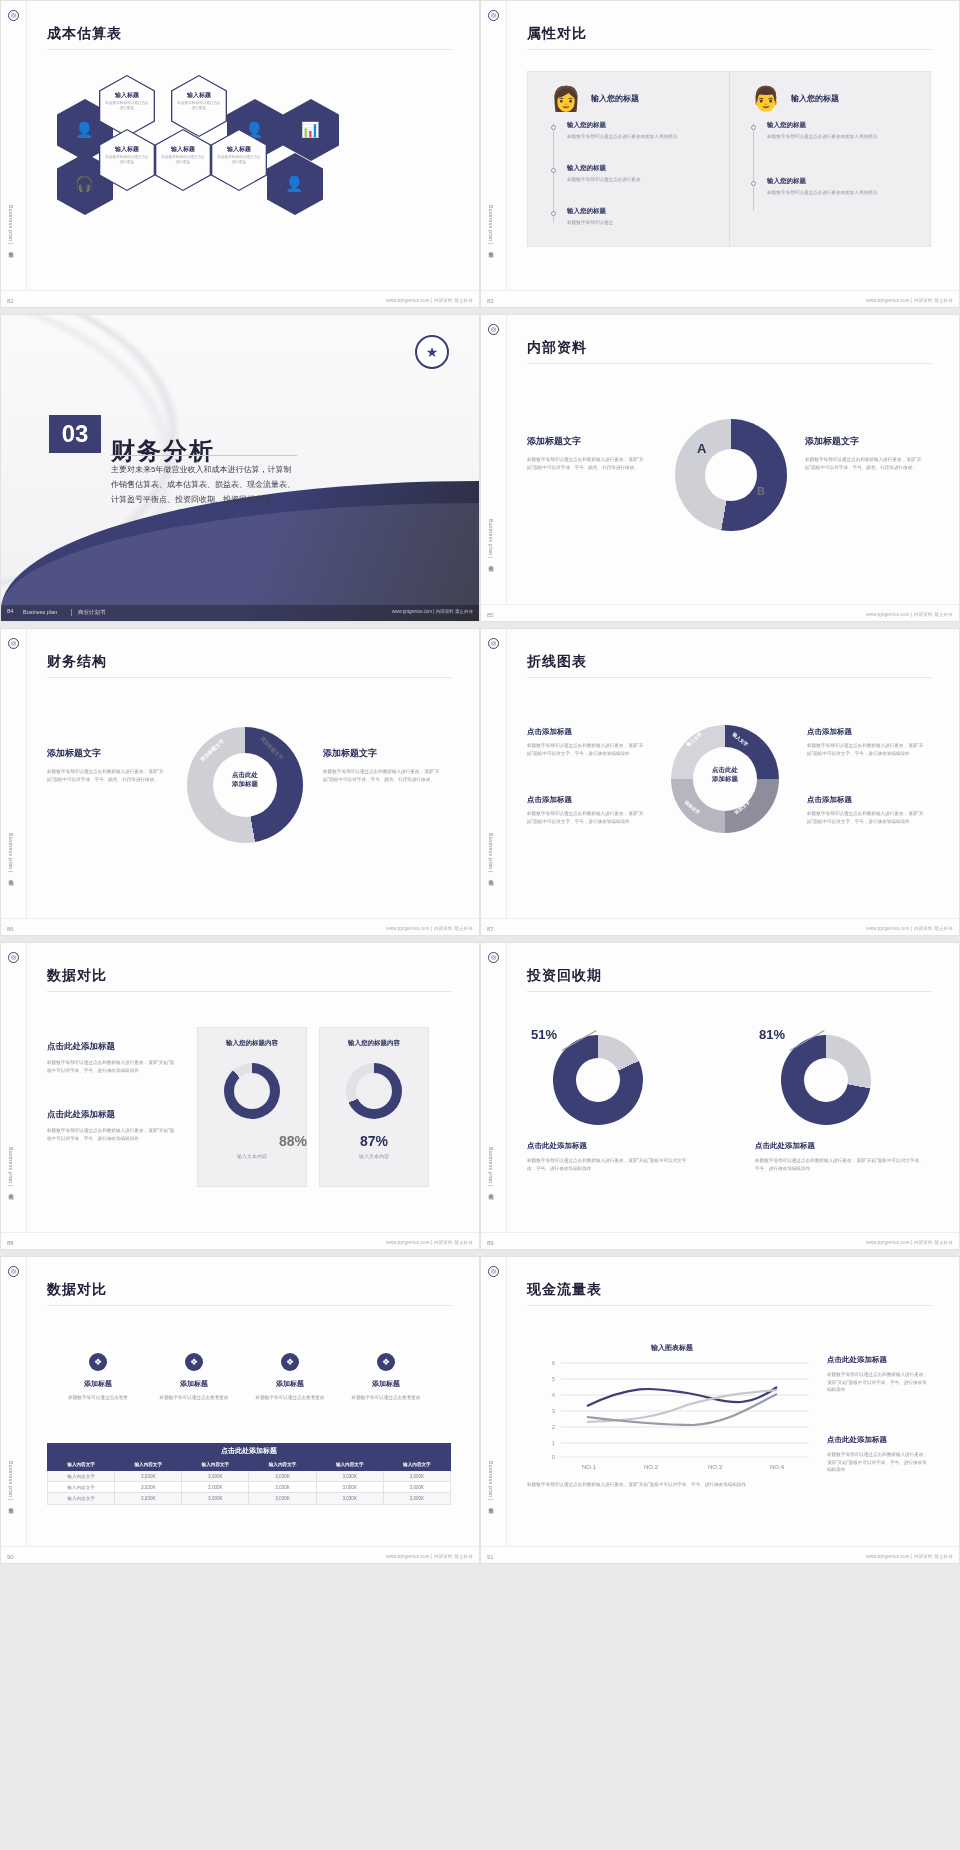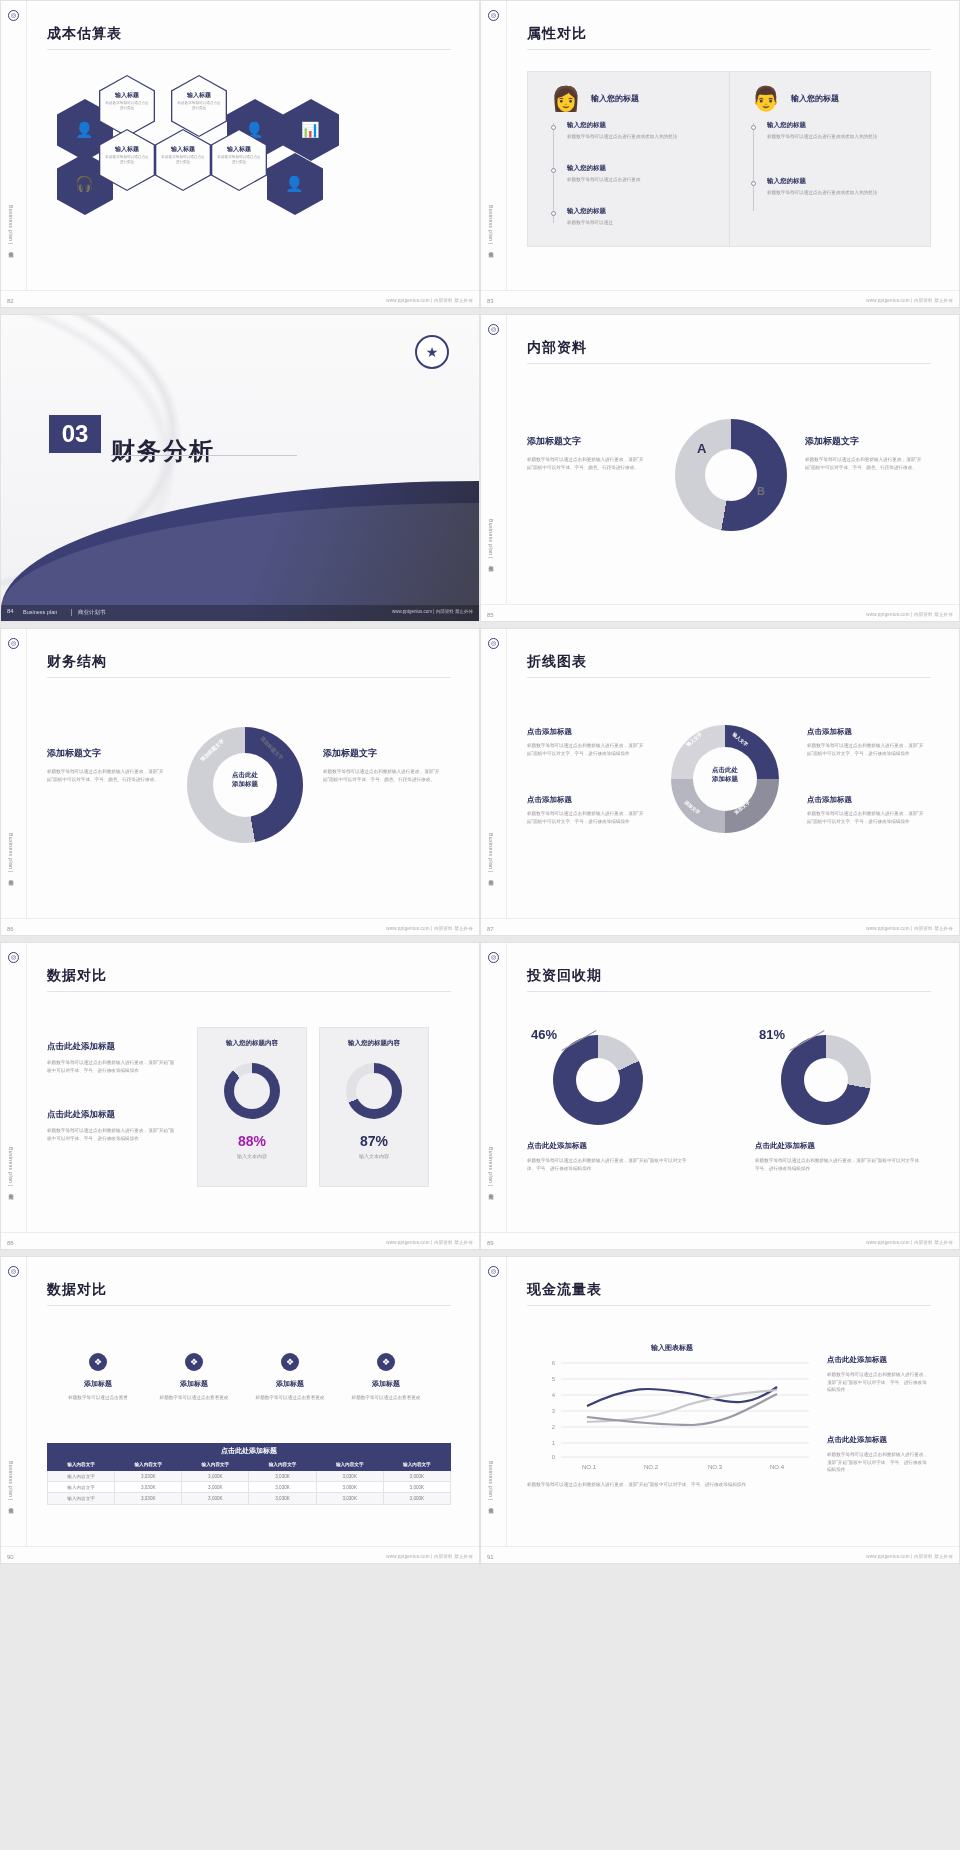--- a/index.html
+++ b/index.html
@@ -317,20 +317,21 @@
 
   <div class="slide cover">
     <div class="cover-sweep"></div>
     <div class="wave"></div>
     <div class="wave2"></div>
     <div class="emblem">★</div>
 
     <div class="num-badge">03</div>
     <div class="cover-title">财务分析</div>
     <div class="cover-rule"></div>
+    <div class="cover-body">主要对未来5年做营业收入和成本进行估算，计算制作销售估算表、成本估算表、损益表、现金流量表、计算盈亏平衡点、投资回收期、投资回报率等。</div>
 
     <div class="cover-bar">
       <div style="position:absolute; left:6px; top:3px; font-size:6px;">84</div>
       <div style="position:absolute; left:22px; top:3.5px; font-size:5.5px;">Business plan</div>
       <div style="position:absolute; left:70px; top:3.5px; font-size:5.5px; border-left:1px solid #8d8da0; padding-left:6px;">商业计划书</div>
       <div style="position:absolute; right:6px; top:4px; font-size:4.5px; color:#c3c3d2;">www.pptgenius.com | 内部资料 禁止外传</div>
     </div>
   </div>
 
   <div class="slide">
@@ -454,21 +455,21 @@
       <div style="font-size:8.5px; font-weight:bold; color:#2b2f5c;">点击此处添加标题</div>
       <div class="body-txt" style="margin-top:6px;">标题数字等都可以通过点击和重新输入进行更改，顶部"开始"面板中可以对字体、字号、进行修改等编辑操作</div>
     </div>
 
     <div class="panel" style="left:196px; top:84px; width:110px; height:160px; background:#f0f0f2;"></div>
     <div style="position:absolute; left:196px; top:96px; width:110px; text-align:center; font-size:6.5px; font-weight:bold; color:#2b2f5c;">输入您的标题内容</div>
     <div class="donut" style="left:223px; top:120px; width:56px; height:56px;
          background: conic-gradient(#3b3f74 0deg 317deg, #e2e2e6 317deg 360deg);">
       <div class="hole" style="left:10px; top:10px; width:36px; height:36px; background:#f0f0f2;"></div>
     </div>
-    <div style="position:absolute; left:196px; top:190px; width:110px; text-align:center; font-size:14px; font-weight:bold; color:#a21caf;">88%</div>
+    <div style="position:absolute; left:196px; top:190px; width:110px; text-align:right; font-size:14px; font-weight:bold; color:#737373;">88%</div>
     <div style="position:absolute; left:196px; top:210px; width:110px; text-align:center; font-size:5px; color:#8e8e98;">输入文本内容</div>
 
     <div class="panel" style="left:318px; top:84px; width:110px; height:160px; background:#f0f0f2;"></div>
     <div style="position:absolute; left:318px; top:96px; width:110px; text-align:center; font-size:6.5px; font-weight:bold; color:#2b2f5c;">输入您的标题内容</div>
     <div class="donut" style="left:345px; top:120px; width:56px; height:56px;
          background: conic-gradient(#3b3f74 0deg 245deg, #e2e2e6 245deg 360deg);">
       <div class="hole" style="left:10px; top:10px; width:36px; height:36px; background:#f0f0f2;"></div>
     </div>
     <div style="position:absolute; left:318px; top:190px; width:110px; text-align:center; font-size:14px; font-weight:bold; color:#2b2f5c;">87%</div>
     <div style="position:absolute; left:318px; top:210px; width:110px; text-align:center; font-size:5px; color:#8e8e98;">输入文本内容</div>
@@ -483,21 +484,21 @@
       <div class="rail-logo">◎</div>
       <div class="rail-text">Business plan | 商业计划书</div>
     </div>
     <div class="title">投资回收期</div>
     <div class="title-rule"></div>
 
     <div class="donut" style="left:72px; top:92px; width:90px; height:90px;
          background: conic-gradient(#cfcfd6 0deg 65deg, #3b3f74 65deg 360deg);">
       <div class="hole" style="left:23px; top:23px; width:44px; height:44px;"></div>
     </div>
-    <div style="position:absolute; left:50px; top:84px; font-size:13px; font-weight:bold; color:#2b2f5c;">46%</div>
+    <div style="position:absolute; left:50px; top:84px; font-size:13px; font-weight:bold; color:#2b2f5c;">51%</div>
     <div style="position:absolute; left:78px; top:97px; width:40px; height:1px; background:#9a9aa6; transform:rotate(-30deg);"></div>
 
     <div style="position:absolute; left:46px; top:198px; width:166px;">
       <div class="h-sub">点击此处添加标题</div>
       <div class="body-txt" style="margin-top:6px;">标题数字等都可以通过点击和重新输入进行更改，顶部"开始"面板中可以对文字体、字号、进行修改等编辑操作</div>
     </div>
 
     <div class="donut" style="left:300px; top:92px; width:90px; height:90px;
          background: conic-gradient(#cfcfd6 0deg 101deg, #3b3f74 101deg 360deg);">
       <div class="hole" style="left:23px; top:23px; width:44px; height:44px;"></div>

